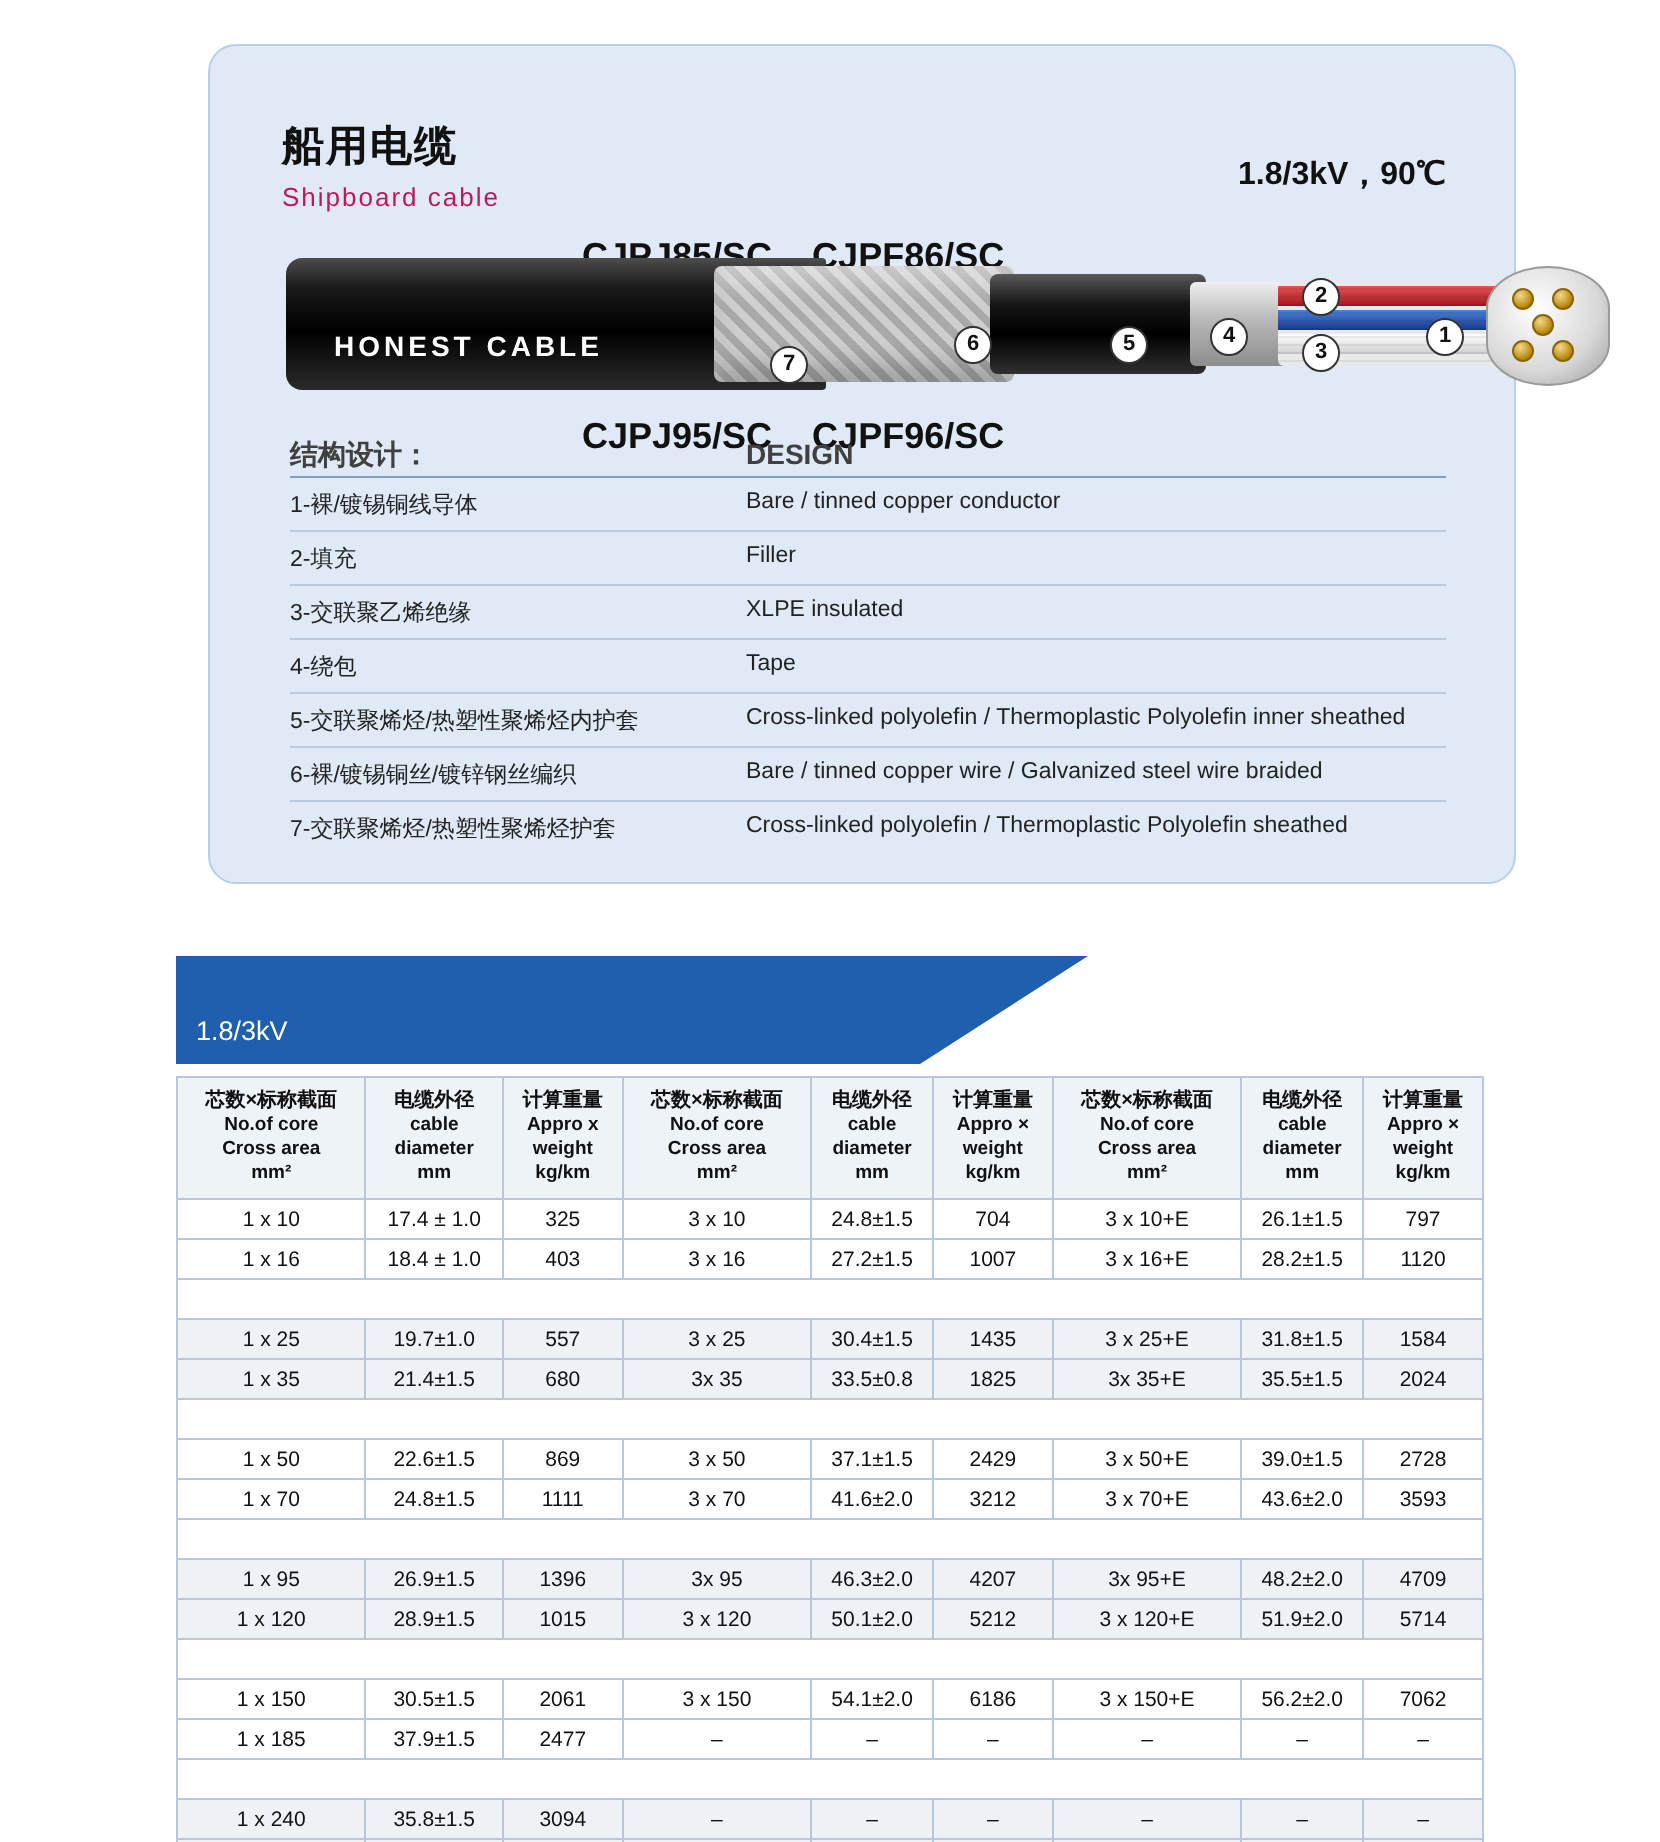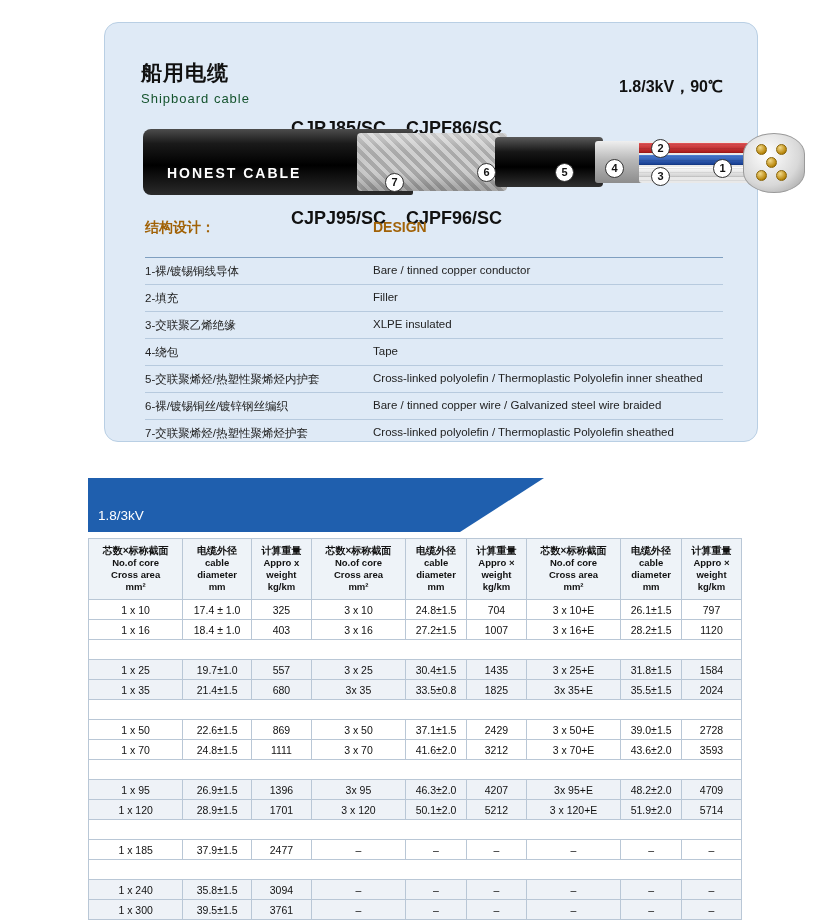--- a/index.html
+++ b/index.html
@@ -42,21 +42,21 @@
     font-size: 21px;
     font-weight: bold;
     color: #111;
     letter-spacing: 1px;
   }
   .title-en {
     position: absolute;
     left: 0;
     top: 40px;
     font-size: 13px;
-    color: #14532d;
+    color: #be185d;
     letter-spacing: 1px;
   }
   .codes {
     position: absolute;
     left: 150px;
     top: 2px;
     font-size: 18px;
     font-weight: bold;
     color: #111;
     line-height: 30px;
@@ -168,22 +168,22 @@
   .design {
     position: absolute;
     left: 40px;
     top: 196px;
     width: 578px;
   }
   .design-head {
     display: flex;
     font-weight: bold;
     font-size: 14px;
-    color: #a16207;
-    padding-bottom: 20px;
+    color: #404040;
+    padding-bottom: 1px;
     border-bottom: 1px solid #7f9fc0;
   }
   .dh-cn { width: 228px; }
   .dh-en { flex: 1; }
   .design-row {
     display: flex;
     font-size: 11.5px;
     color: #222;
     padding: 6px 0 5px 0;
     border-bottom: 1px solid #b7cade;
@@ -497,33 +497,44 @@
       <td>3x 95</td>
       <td>46.3±2.0</td>
       <td>4207</td>
       <td>3x 95+E</td>
       <td>48.2±2.0</td>
       <td>4709</td>
     </tr>
     <tr class="band-b">
       <td>1 x 120</td>
       <td>28.9±1.5</td>
-      <td>1701</td>
+      <td>1015</td>
       <td>3 x 120</td>
       <td>50.1±2.0</td>
       <td>5212</td>
       <td>3 x 120+E</td>
       <td>51.9±2.0</td>
       <td>5714</td>
     </tr>
     <tr class="spacer">
       <td colspan="9"></td>
     </tr>
 
     <tr class="band-a">
+      <td>1 x 150</td>
+      <td>30.5±1.5</td>
+      <td>2061</td>
+      <td>3 x 150</td>
+      <td>54.1±2.0</td>
+      <td>6186</td>
+      <td>3 x 150+E</td>
+      <td>56.2±2.0</td>
+      <td>7062</td>
+    </tr>
+    <tr class="band-a">
       <td>1 x 185</td>
       <td>37.9±1.5</td>
       <td>2477</td>
       <td>–</td>
       <td>–</td>
       <td>–</td>
       <td>–</td>
       <td>–</td>
       <td>–</td>
     </tr>

